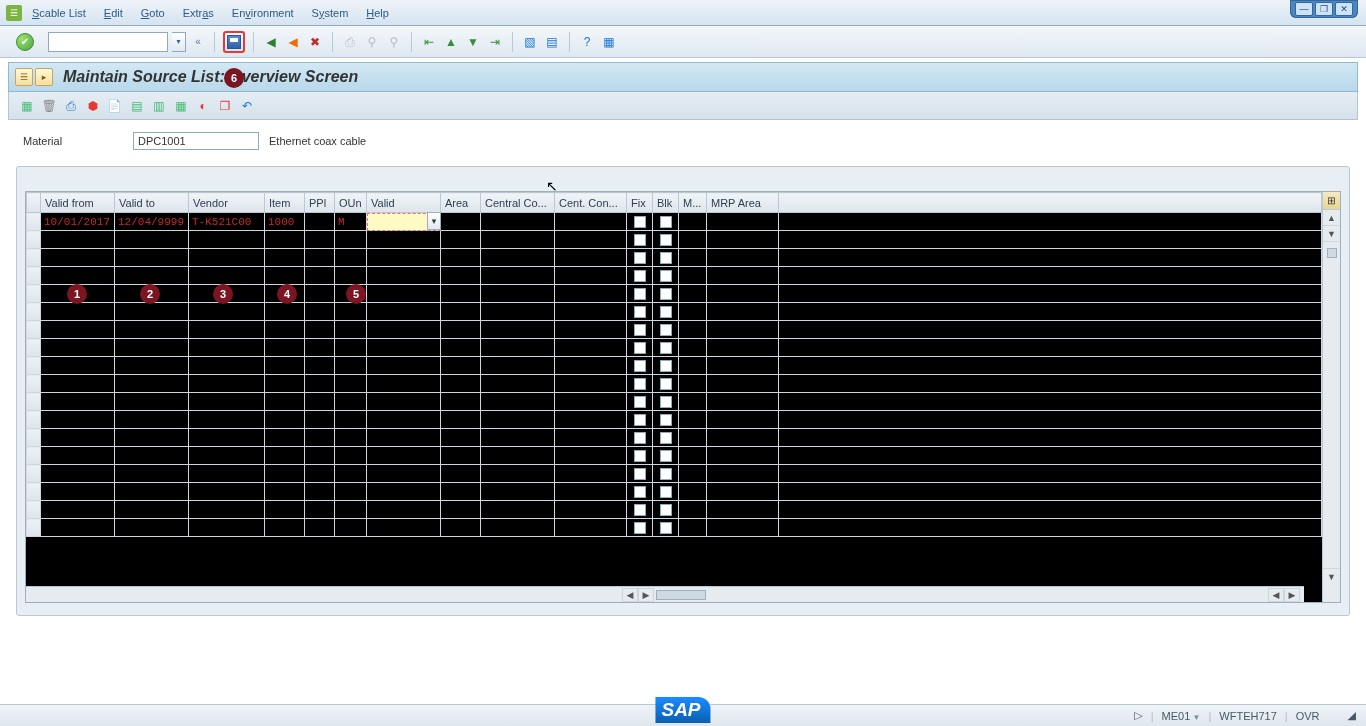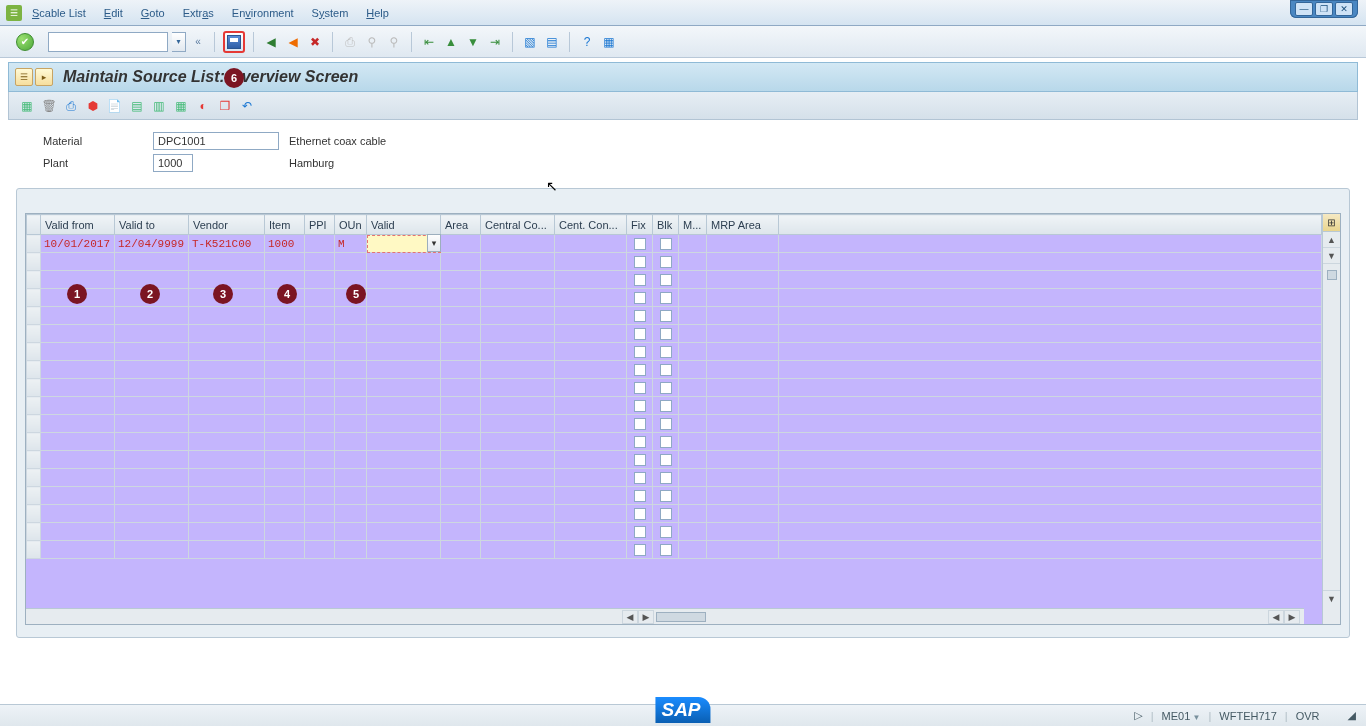--- a/index.html
+++ b/index.html
@@ -29,31 +29,31 @@
 .title-band { margin:4px 8px 0 8px; height:30px; background:linear-gradient(#d3e8f4,#b8d8ea); border:1px solid #8fbad6; display:flex; align-items:center; padding:0 6px; }
 .title-band .tb-leftbtns { display:flex; gap:2px; margin-right:10px;}
 .title-band .tb-leftbtns span { width:18px;height:18px;border:1px solid #c7a463; background:linear-gradient(#fffad6,#f6de9d); border-radius:2px; display:flex;align-items:center;justify-content:center; font-size:9px; color:#7a5b17;}
 .title-text { font-size:16px; font-weight:bold; font-style:italic; color:#333; }
 
 
 .sec-toolbar { margin:0 8px; height:28px; background:linear-gradient(#e6eef4,#d5e0ea); border:1px solid #b2c4d4; border-top:none; display:flex; align-items:center; padding:0 10px; gap:6px;}
 .sec-toolbar span { width:16px; height:16px; display:flex; align-items:center; justify-content:center; font-size:12px;}
 
 
-.header-form { padding: 10px 16px 6px 23px; margin-left: 20px; }
+.header-form { padding: 10px 16px 6px 23px; }
 .form-row { display:flex; align-items:center; height:22px;}
 .form-label { width: 110px; color:#333; }
 .form-input { width:126px; height:18px; border:1px solid #8fa9c4; background:#fff; padding:0 4px; font-size:11px; display:flex; align-items:center;}
 .form-input.small { width:40px; }
 .form-desc { margin-left:10px; }
 
 
 .groupbox { margin: 8px 16px 12px 16px; border:1px solid #b8c8d5; height:450px; background:#e8eff4; position:relative; border-radius:3px;}
 .group-title-strip { height:18px; background:linear-gradient(#f4f7fa,#e8eff4); border-bottom:1px solid #d1dbe3; padding:2px 8px 0 8px; color:#555;}
-.table-wrap { position:absolute; top:24px; left:8px; right:8px; bottom:12px; background:#c4b5fd; border:1px solid #9db0c0; display:flex;}
+.table-wrap { position:absolute; top:24px; left:8px; right:8px; bottom:12px; background:#000000; border:1px solid #9db0c0; display:flex;}
 .table-inner { flex:1; overflow:hidden; position:relative;}
 table.grid { border-collapse:collapse; width:100%; }
 table.grid th { background:linear-gradient(#f0f4f7,#dde5eb); border:1px solid #b8c8d5; height:20px; font-weight:normal; text-align:left; padding:0 4px; font-size:11px; color:#2c3e50; white-space:nowrap;}
 table.grid td { border:1px solid #cdd7e0; height:18px; padding:0 3px; font-size:11px; position:relative;}
 .row-sel { background:linear-gradient(#edf1f4,#dde5eb); width:12px; border:1px solid #b8c8d5;}
 .cell-red { color:#c62828; font-family: Liberation Mono, monospace; font-size:11px;}
 .cell-active { background:#fff9c4; outline:1px dashed #e57373; outline-offset:-1px;}
 .f4-btn { position:absolute; right:-1px; top:-1px; width:14px; height:18px; border:1px solid #9caebd; background:linear-gradient(#fdfdfd,#e4e9ee); display:flex; align-items:center; justify-content:center; font-size:9px;}
 .cb { width:12px; height:12px; border:1px solid #8fa9c4; background:#fff; display:inline-block; vertical-align:middle;}
 
@@ -151,27 +151,20 @@
 </div>
 
 <div class="header-form">
   <div class="form-row">
     <div class="form-label">Material</div>
     <div class="form-input">
         <span>DPC1001</span>
       </div>
     <div class="form-desc">Ethernet coax cable</div>
   </div>
-  <div class="form-row">
-    <div class="form-label">Plant</div>
-    <div class="form-input small">
-        <span>1000</span>
-      </div>
-    <div class="form-desc" style="margin-left:96px">Hamburg</div>
-  </div>
 </div>
 
 <div class="groupbox">
   <div class="table-wrap">
     <div class="table-inner">
       <table class="grid">
         <colgroup>
           <col style="width:14px">
             <col style="width:74px">
             <col style="width:74px">

